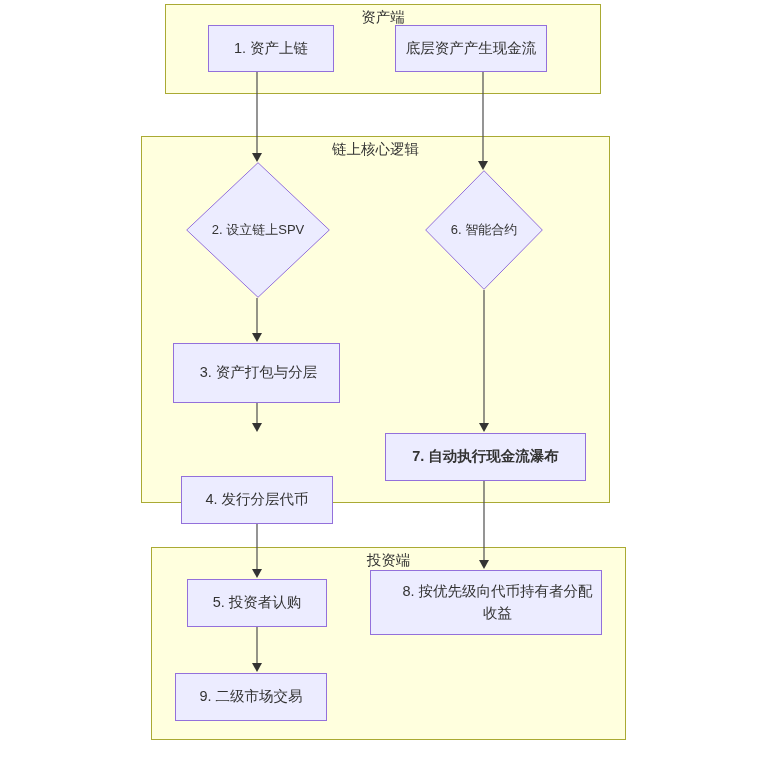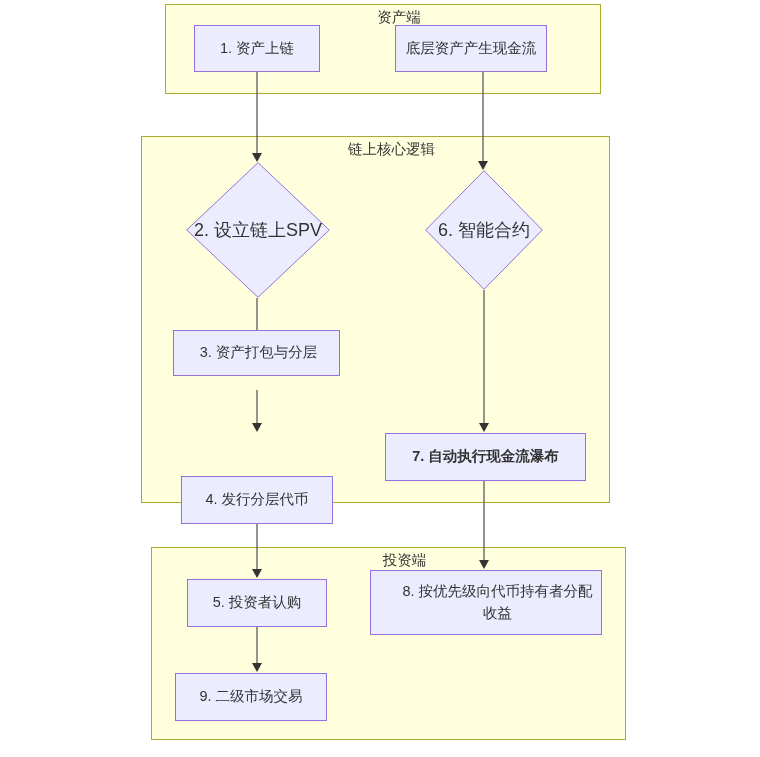--- a/index.html
+++ b/index.html
@@ -24,21 +24,20 @@
     z-index: 1;
   }
   .group-title {
     position: absolute;
     top: 3px;
     left: 0;
     width: 100%;
     text-align: center;
     font-size: 14.5px;
     color: #333333;
-    margin-left: 16px;
   }
   #group-asset    { left: 165px; top: 4px;   width: 436px; height: 90px; }
   #group-core     { left: 141px; top: 136px; width: 469px; height: 367px; }
   #group-investor { left: 151px; top: 547px; width: 475px; height: 193px; }
 
   
   #edges {
     position: absolute;
     left: 0; top: 0;
     width: 760px; height: 757px;
@@ -55,44 +54,44 @@
     display: flex;
     align-items: center;
     justify-content: center;
     text-align: center;
     font-size: 14.5px;
     color: #333333;
     line-height: 1.45;
     z-index: 3;
     padding: 0 8px;
   }
-  #node-1 { left: 194px; top: 25px;  width: 126px; height: 47px; }
+  #node-1 { left: 208px; top: 25px;  width: 126px; height: 47px; }
   #node-c { left: 395px; top: 25px;  width: 152px; height: 47px; }
-  #node-3 { left: 173px; top: 330px; width: 167px; height: 46px; padding-left: 12px; }
+  #node-3 { left: 173px; top: 343px; width: 167px; height: 60px; padding-left: 12px; }
   #node-4 { left: 181px; top: 433px; width: 152px; height: 48px; margin-top: 43px; }
   #node-7 { left: 385px; top: 433px; width: 201px; height: 48px; font-weight: bold; }
   #node-5 { left: 187px; top: 579px; width: 140px; height: 48px; }
   #node-8 { left: 370px; top: 570px; width: 232px; height: 65px; padding-left: 31px; }
   #node-9 { left: 175px; top: 673px; width: 152px; height: 48px; }
 
   
   .diamond {
     position: absolute;
     z-index: 3;
   }
   .diamond svg { display: block; }
   .diamond .diamond-label {
     position: absolute;
     left: 0; top: 0;
     width: 100%; height: 100%;
     display: flex;
     align-items: center;
     justify-content: center;
     text-align: left;
-    font-size: 18px;
+    font-size: 13px;
     color: #333333;
   }
   #diamond-2 { left: 186px; top: 162px; width: 144px; height: 136px; }
   #diamond-6 { left: 425px; top: 170px; width: 118px; height: 120px; }
 </style>
 </head>
 <body>
 
 <div id="canvas">
 

